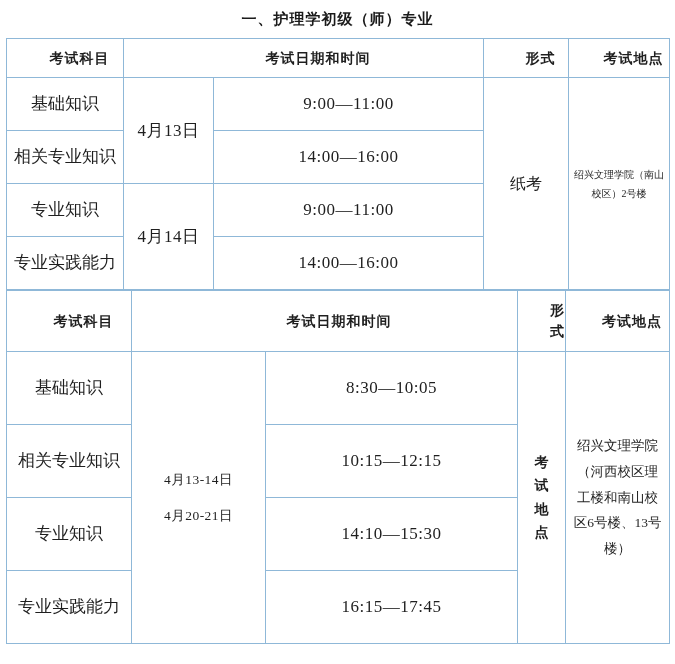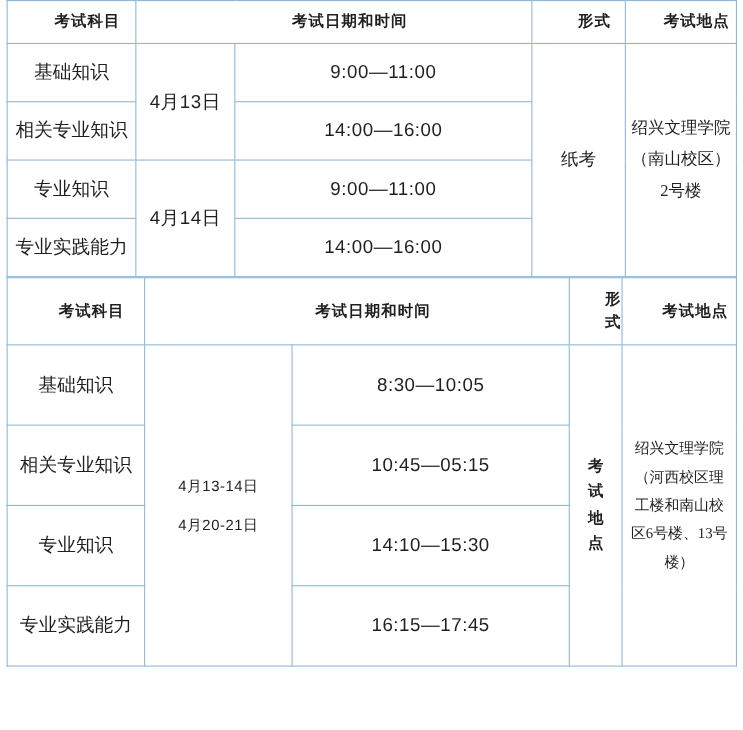--- a/index.html
+++ b/index.html
@@ -44,36 +44,36 @@
     padding: 4px 3px;
     line-height: 1.5;
   }
   table.exam th {
     font-weight: bold;
     font-size: 14px;
     letter-spacing: 1px;
     padding-left: 32px;
   }
   .num {
-    font-family: Liberation Sans, sans-serif;
+    font-family: Liberation Serif, serif;
     letter-spacing: 0.5px;
   }
   
   .t1 col.c1 { width: 117px; }
   .t1 col.c2 { width: 90px; }
   .t1 col.c3 { width: 270px; }
   .t1 col.c4 { width: 85px; }
   .t1 col.c5 { width: 101px; }
 
   .t1 .hrow th { height: 30px; }
   .t1 .subject { height: 44px; }
   .t1 .timecell { height: 44px; }
   .t1 .place {
     line-height: 1.9;
-    font-size: 15px;
+    font-size: 10px;
   }
   .t1 .form { font-size: 16px; }
 
   
   .t2 col.c1 { width: 125px; }
   .t2 col.c2 { width: 134px; }
   .t2 col.c3 { width: 252px; }
   .t2 col.c4 { width: 48px; }
   .t2 col.c5 { width: 104px; }
 
@@ -100,20 +100,21 @@
     width: 1em;
     word-break: break-all;
     white-space: normal;
   }
 </style>
 </head>
 <body>
 
 <div class="page">
 
+  <div class="section-title title-1">一、护理学初级（师）专业</div>
 
   <table class="exam t1">
     <colgroup>
       <col class="c1">
         <col class="c2">
         <col class="c3">
         <col class="c4">
         <col class="c5">
     </colgroup>
     <tbody>
@@ -173,21 +174,21 @@
           <span>4月13-14日</span><br>
           <span>4月20-21日</span>
         </td>
         <td class="timecell num">8:30—10:05</td>
         <td rowspan="4" class="vertical"><span class="vert-inner">考试地点</span></td>
         <td rowspan="4" class="place">绍兴文理学院（河西校区理工楼和南山校区6号楼、13号楼）</td>
       </tr>
 
       <tr>
         <td class="subject">相关专业知识</td>
-        <td class="timecell num">10:45—05:15</td>
+        <td class="timecell num">10:15—12:15</td>
       </tr>
 
       <tr>
         <td class="subject">专业知识</td>
         <td class="timecell num">14:10—15:30</td>
       </tr>
 
       <tr>
         <td class="subject">专业实践能力</td>
         <td class="timecell num">16:15—17:45</td>

